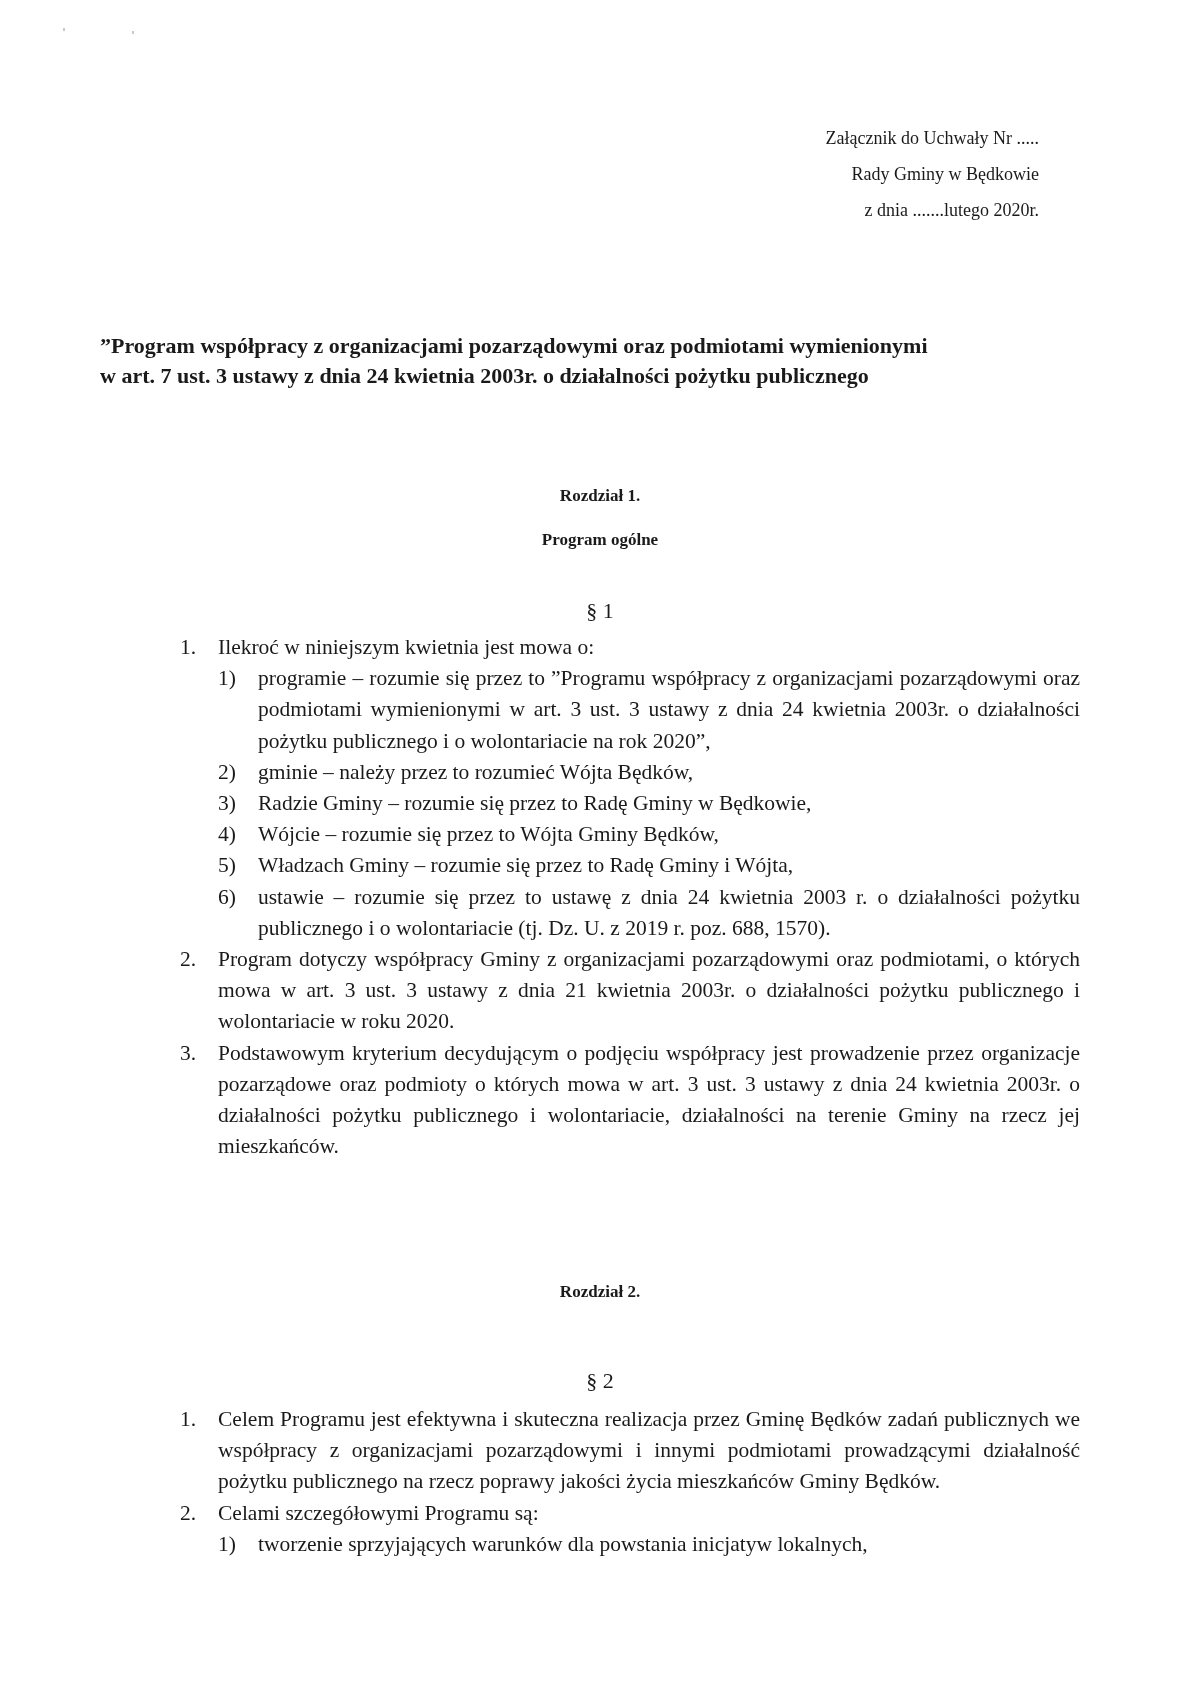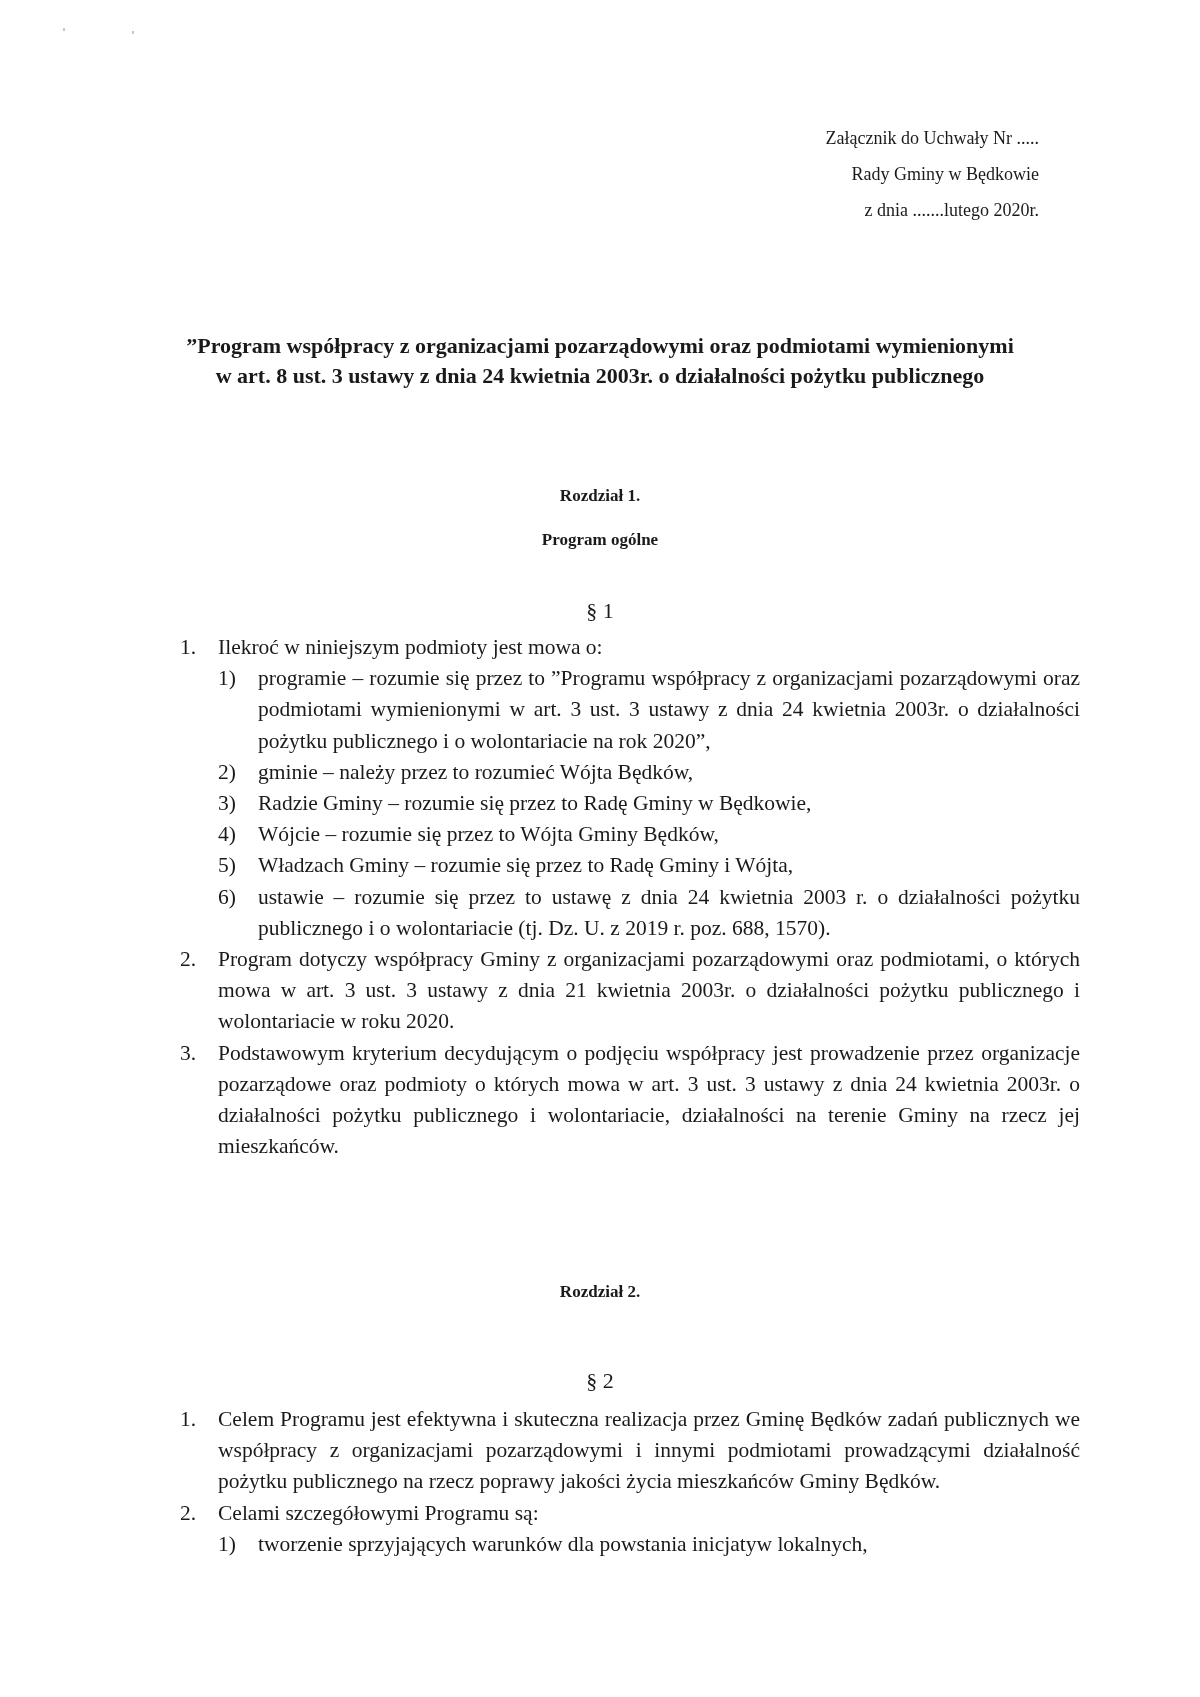--- a/index.html
+++ b/index.html
@@ -33,21 +33,21 @@
       text-align: right;
       font-size: 18px;
       line-height: 36px;
     }
     .header-block div { white-space: nowrap; }
     .title-block {
       position: absolute;
       left: 100px;
       width: 1000px;
       top: 323px;
-      text-align: center;
+      text-align: left;
       font-weight: bold;
       font-size: 22px;
       line-height: 30px;
     }
     .chapter {
       position: absolute;
       left: 100px;
       width: 1000px;
       text-align: center;
       font-weight: bold;
@@ -95,31 +95,31 @@
   <div class="speck" style="left:132px; top:23px;"></div>
 
   <div class="header-block">
     <div>Załącznik do Uchwały Nr .....</div>
     <div>Rady Gminy w Będkowie</div>
     <div>z dnia .......lutego 2020r.</div>
   </div>
 
   <div class="title-block">
     <div>”Program współpracy z organizacjami pozarządowymi oraz podmiotami wymienionymi</div>
-    <div>w art. 8 ust. 3 ustawy z dnia 24 kwietnia 2003r. o działalności pożytku publicznego</div>
+    <div>w art. 7 ust. 3 ustawy z dnia 24 kwietnia 2003r. o działalności pożytku publicznego</div>
   </div>
 
   <div class="chapter" style="top:478px;">Rozdział 1.</div>
   <div class="chapter" style="top:522px;">Program ogólne</div>
   <div class="para-mark" style="top:590px;">§ 1</div>
 
   <div class="section" style="top:624px;">
     <div class="item">
       <span class="num">1.</span>
-      <span class="txt">Ilekroć w niniejszym podmioty jest mowa o:</span>
+      <span class="txt">Ilekroć w niniejszym kwietnia jest mowa o:</span>
     </div>
     <div class="sub-list">
       <div class="item">
         <span class="num-sub">1)</span>
         <span class="txt">programie – rozumie się przez to ”Programu współpracy z organizacjami pozarządowymi oraz podmiotami wymienionymi w art. 3 ust. 3 ustawy z dnia 24 kwietnia 2003r. o działalności pożytku publicznego i o wolontariacie na rok 2020”,</span>
       </div>
       <div class="item">
         <span class="num-sub">2)</span>
         <span class="txt">gminie – należy przez to rozumieć Wójta Będków,</span>
       </div>

